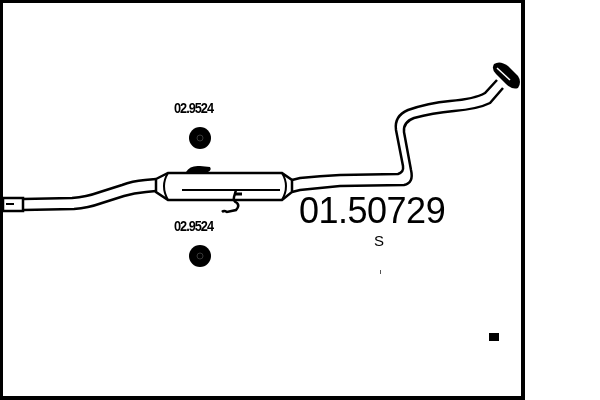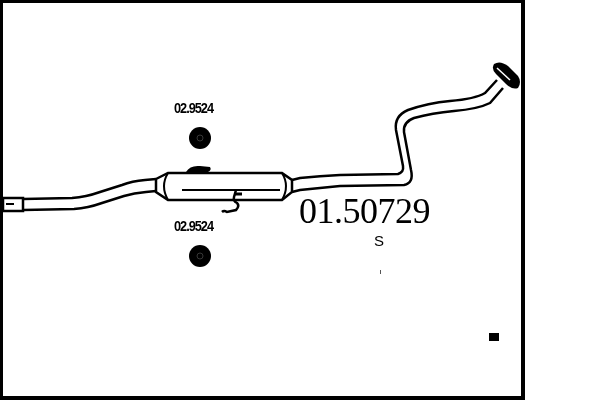--- a/index.html
+++ b/index.html
@@ -39,21 +39,21 @@
       font-size: 15px;
       letter-spacing: -1.2px;
       color: #000;
       transform: scaleX(0.85);
       transform-origin: left top;
     }
     .main-number {
       position: absolute;
       left: 299px;
       top: 193px;
-      font-family: Liberation Serif, serif;
+      font-family: Liberation Sans, sans-serif;
       font-size: 36px;
       letter-spacing: -0.5px;
       color: #000;
       line-height: 1;
     }
     .suffix {
       position: absolute;
       left: 374px;
       top: 232px;
       font-family: "Liberation Sans", sans-serif;

